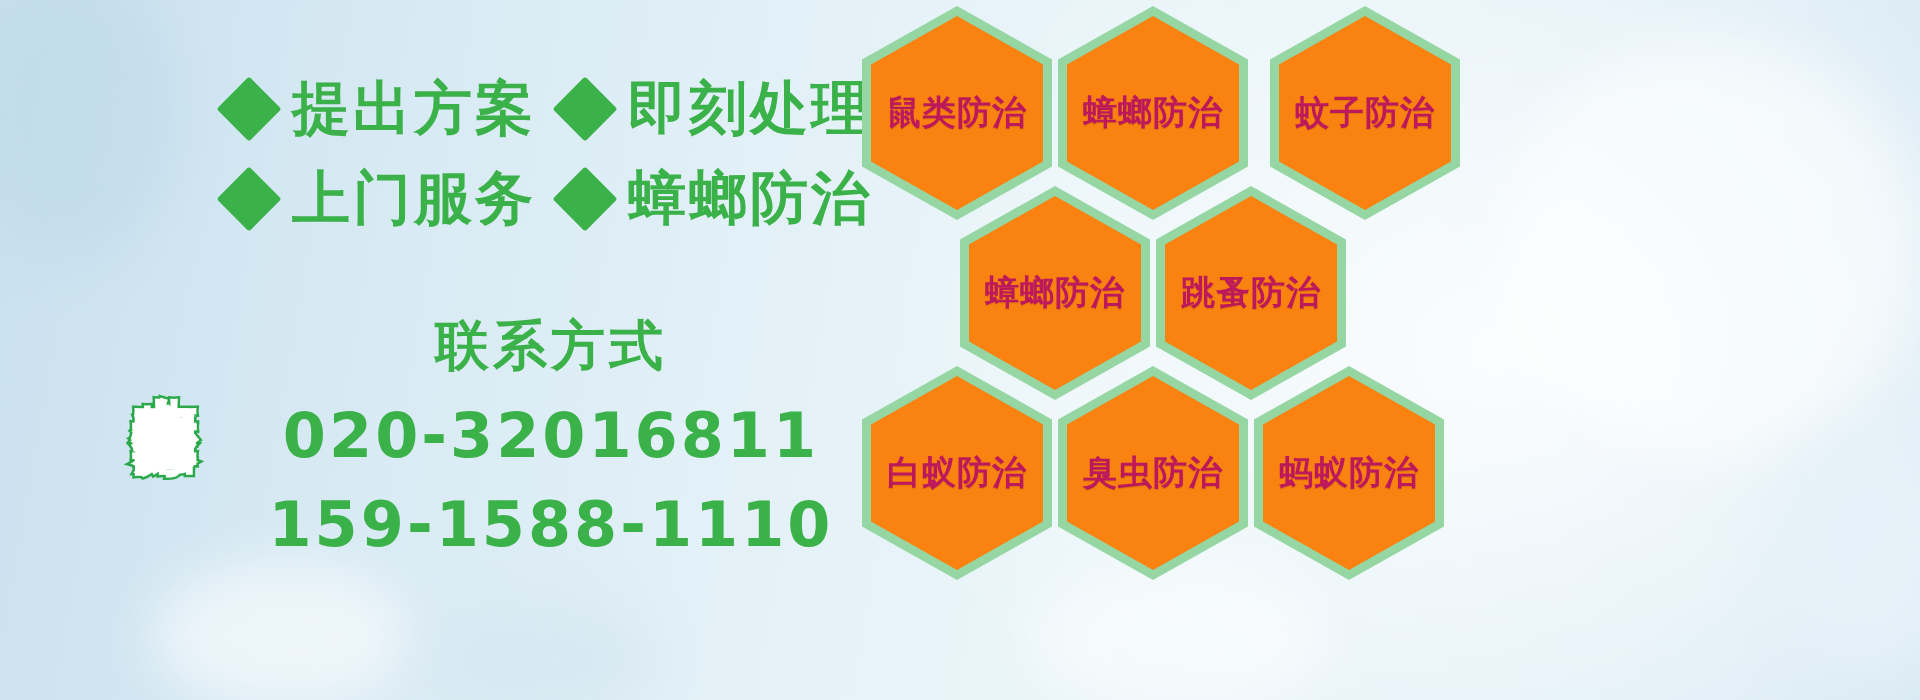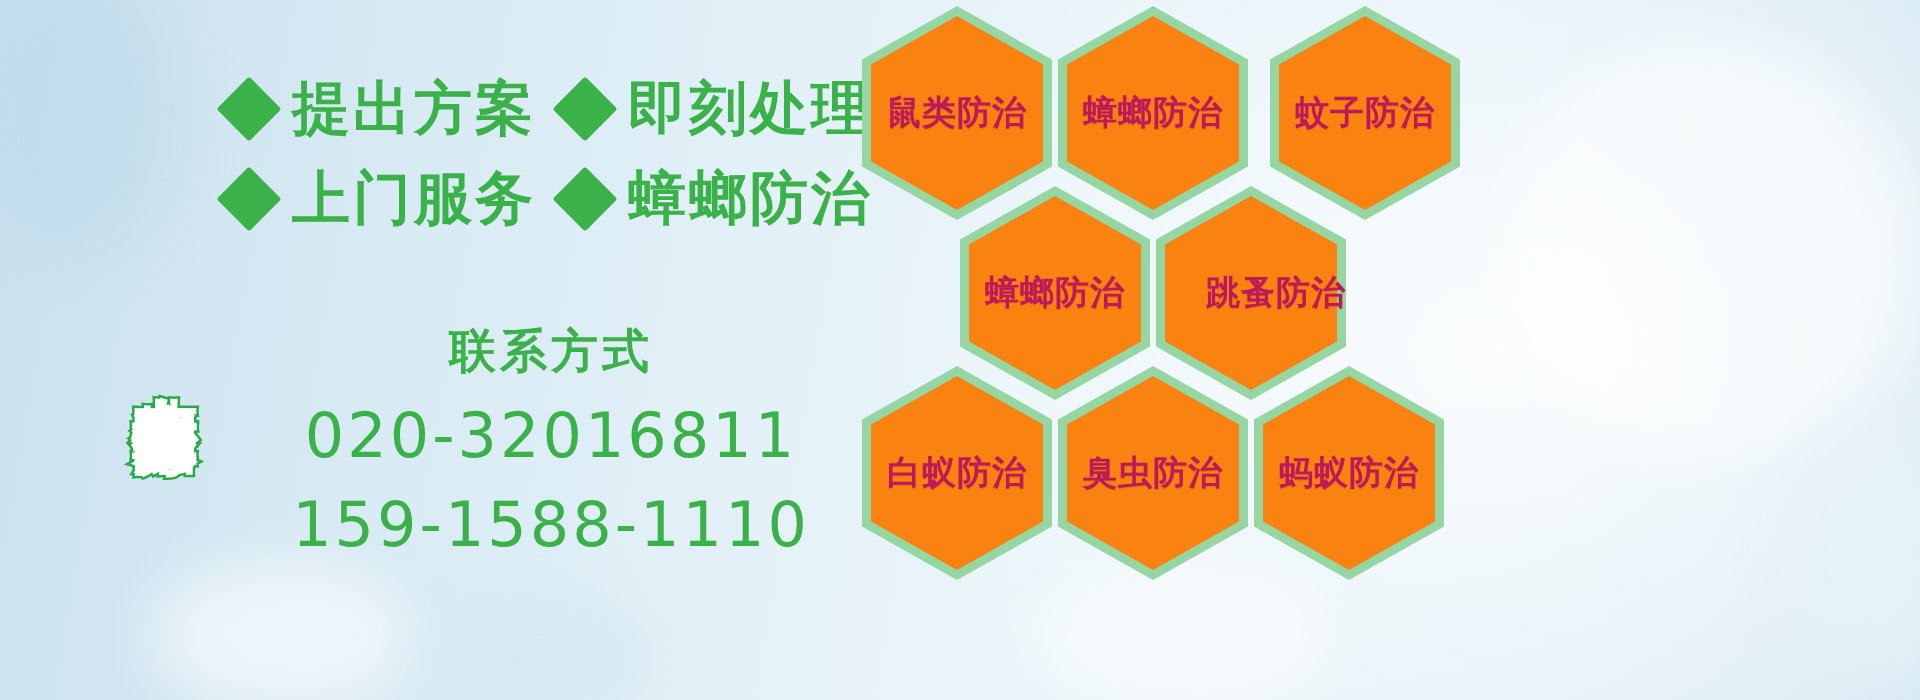--- a/index.html
+++ b/index.html
@@ -45,25 +45,24 @@
     transform:rotate(45deg);border-radius:3px;flex:0 0 auto;
   }
   .feat-txt{
     font-size:58px;font-weight:700;color:#3BB14A;letter-spacing:3px;
     margin-left:20px;white-space:nowrap;
   }
   .gap{width:26px;flex:0 0 auto;}
 
   #contact{position:absolute;left:226px;top:310px;width:650px;text-align:center;}
   #contact-title{
-    font-size:47px;font-weight:700;color:#3BB14A;letter-spacing:4px;
-    margin-top:10px;
+    font-size:54px;font-weight:700;color:#3BB14A;letter-spacing:4px;
   }
   .phone{
-    font-size:62px;font-weight:400;color:#3BB14A;letter-spacing:3px;
+    font-size:62px;font-weight:700;color:#3BB14A;letter-spacing:3px;
     margin-top:16px;font-family:"DejaVu Sans","Liberation Sans",sans-serif;
   }
 
   
   #comb{position:absolute;left:862px;top:0px;width:600px;height:700px;}
   .hex{
     position:absolute;width:190px;height:214px;
     clip-path:polygon(50% 0%,100% 25%,100% 75%,50% 100%,0% 75%,0% 25%);
     background:#95D6A3;
     display:flex;align-items:center;justify-content:center;
@@ -138,21 +137,21 @@
     </div>
     <div class="hex" style="left:408px;top:6px;">
       <span class="inner"></span>
       <span class="lbl">蚊子防治</span>
     </div>
 
     <div class="hex" style="left:98px;top:186px;">
       <span class="inner"></span>
       <span class="lbl">蟑螂防治</span>
     </div>
-    <div class="hex" style="left:294px;top:186px;justify-content:flex-end;">
+    <div class="hex" style="left:294px;top:186px;">
       <span class="inner"></span>
       <span class="lbl">跳蚤防治</span>
     </div>
 
     <div class="hex" style="left:196px;top:366px;">
       <span class="inner"></span>
       <span class="lbl">臭虫防治</span>
     </div>
     <div class="hex" style="left:0px;top:366px;">
       <span class="inner"></span>

